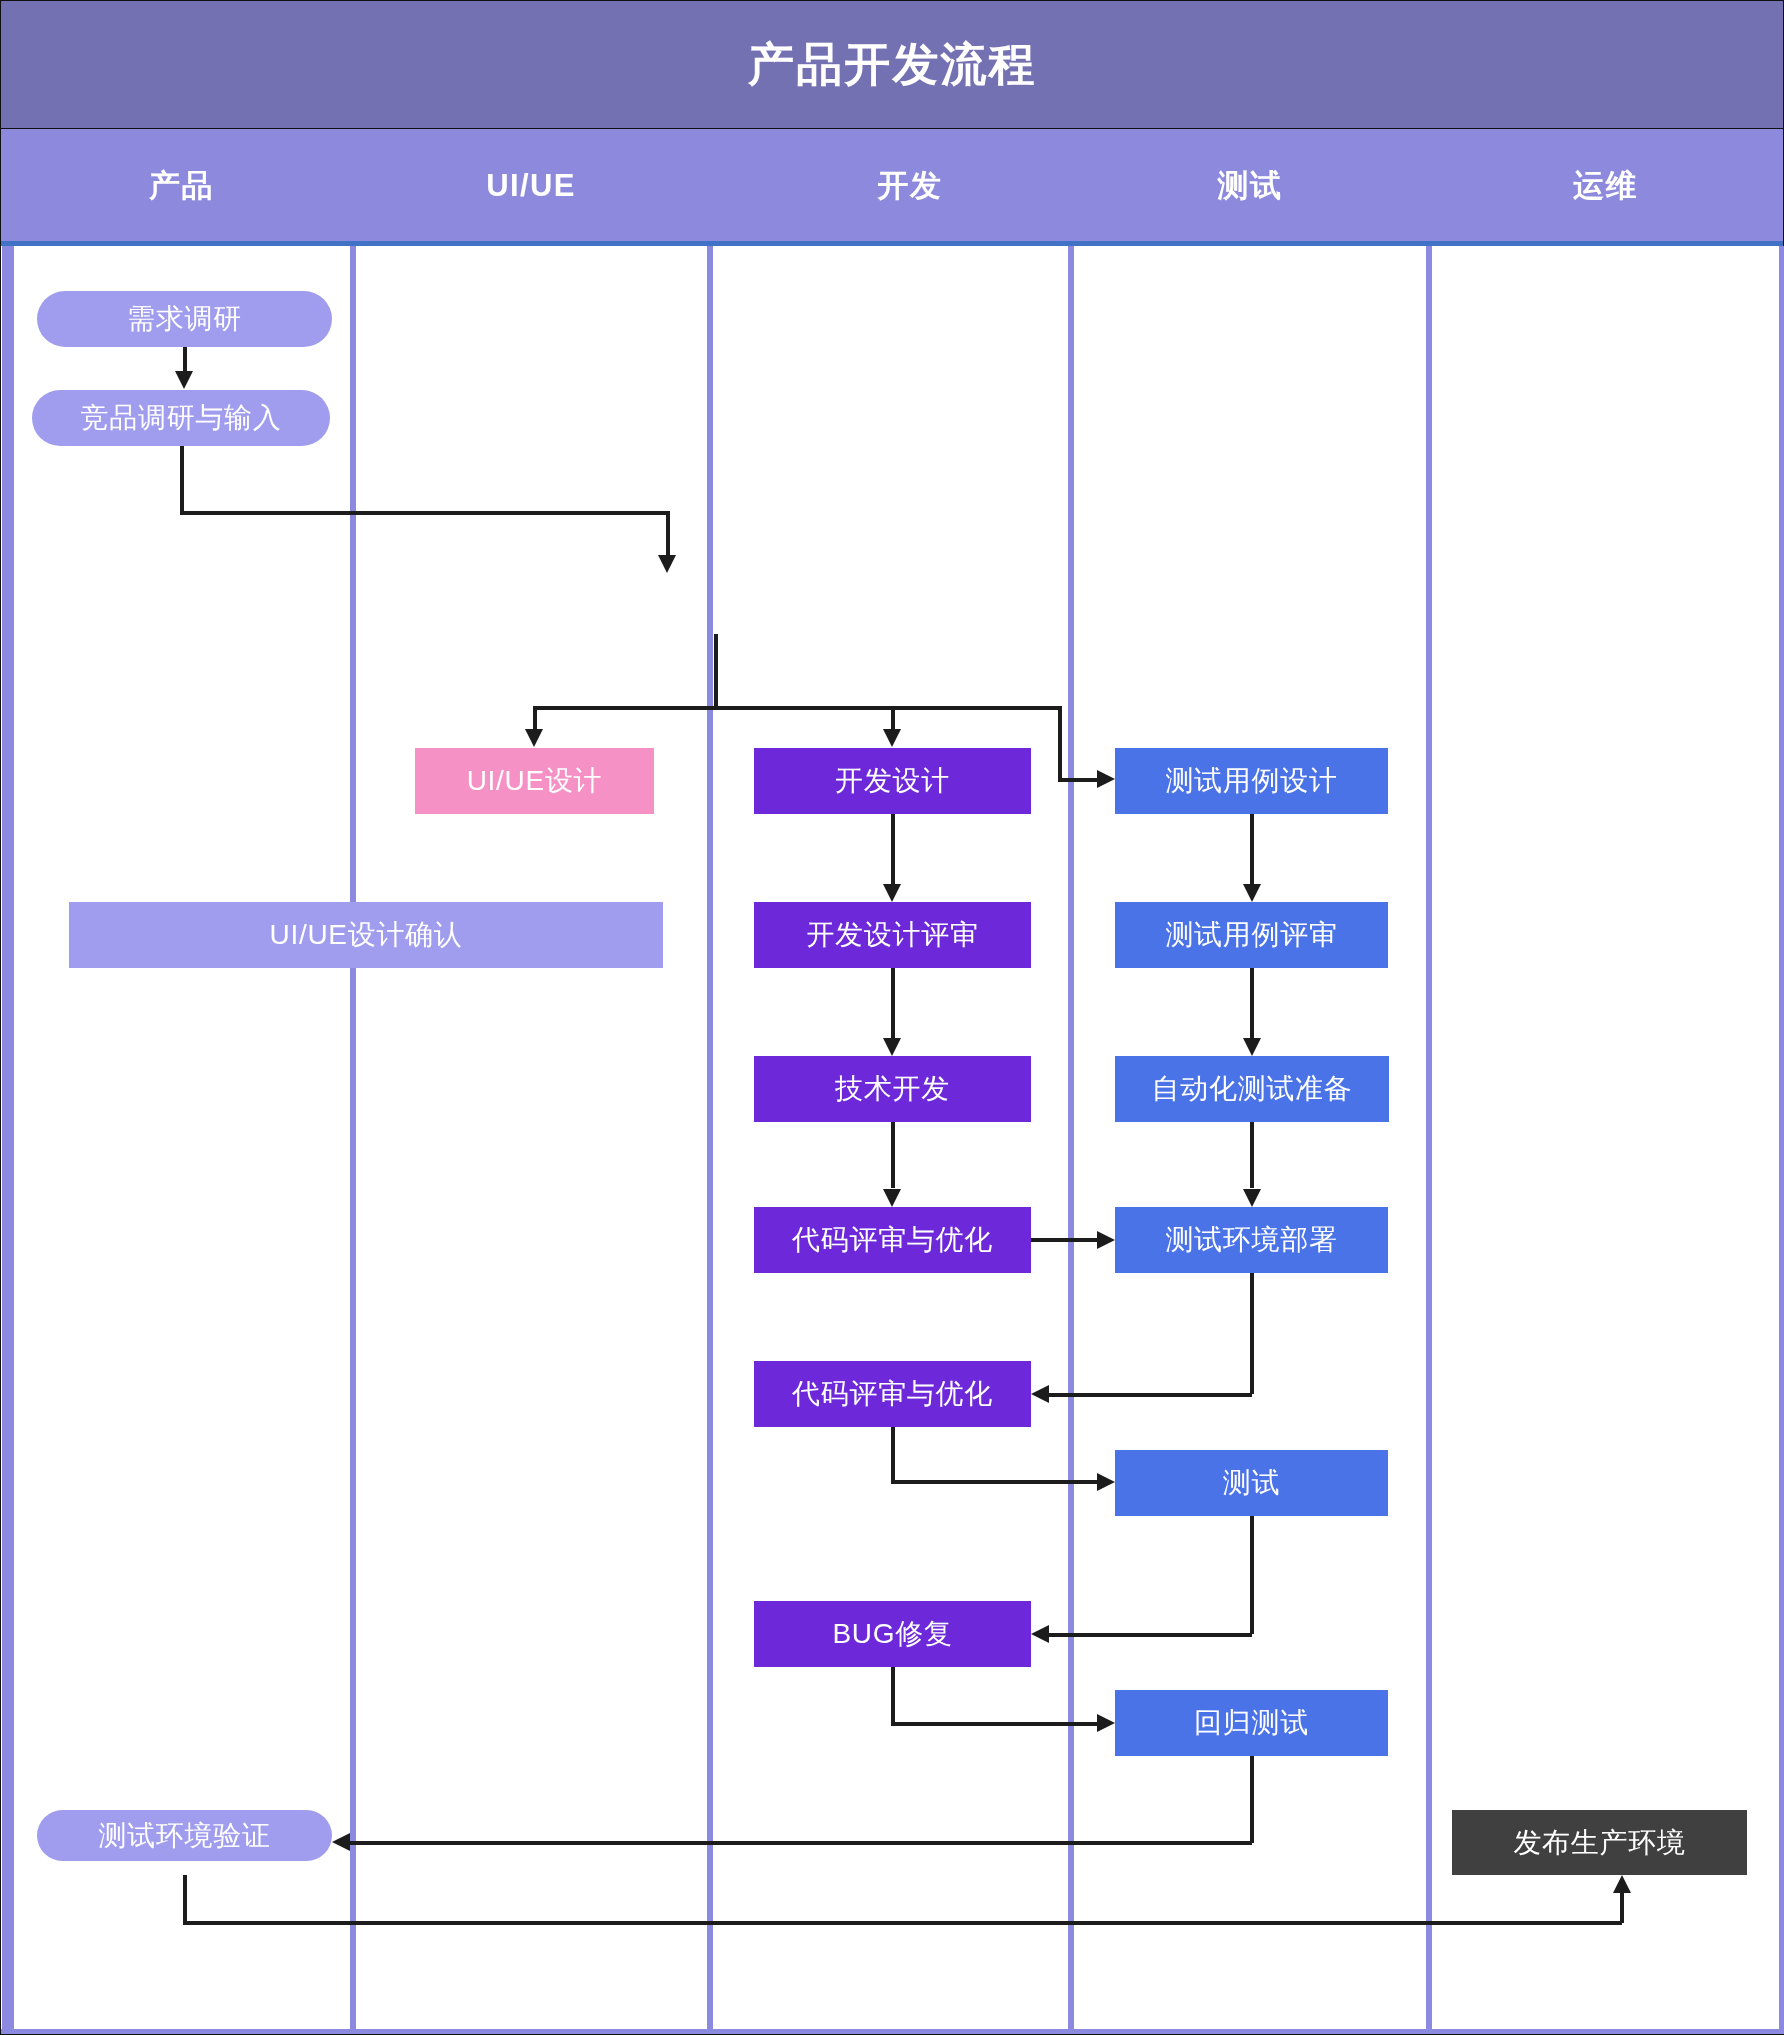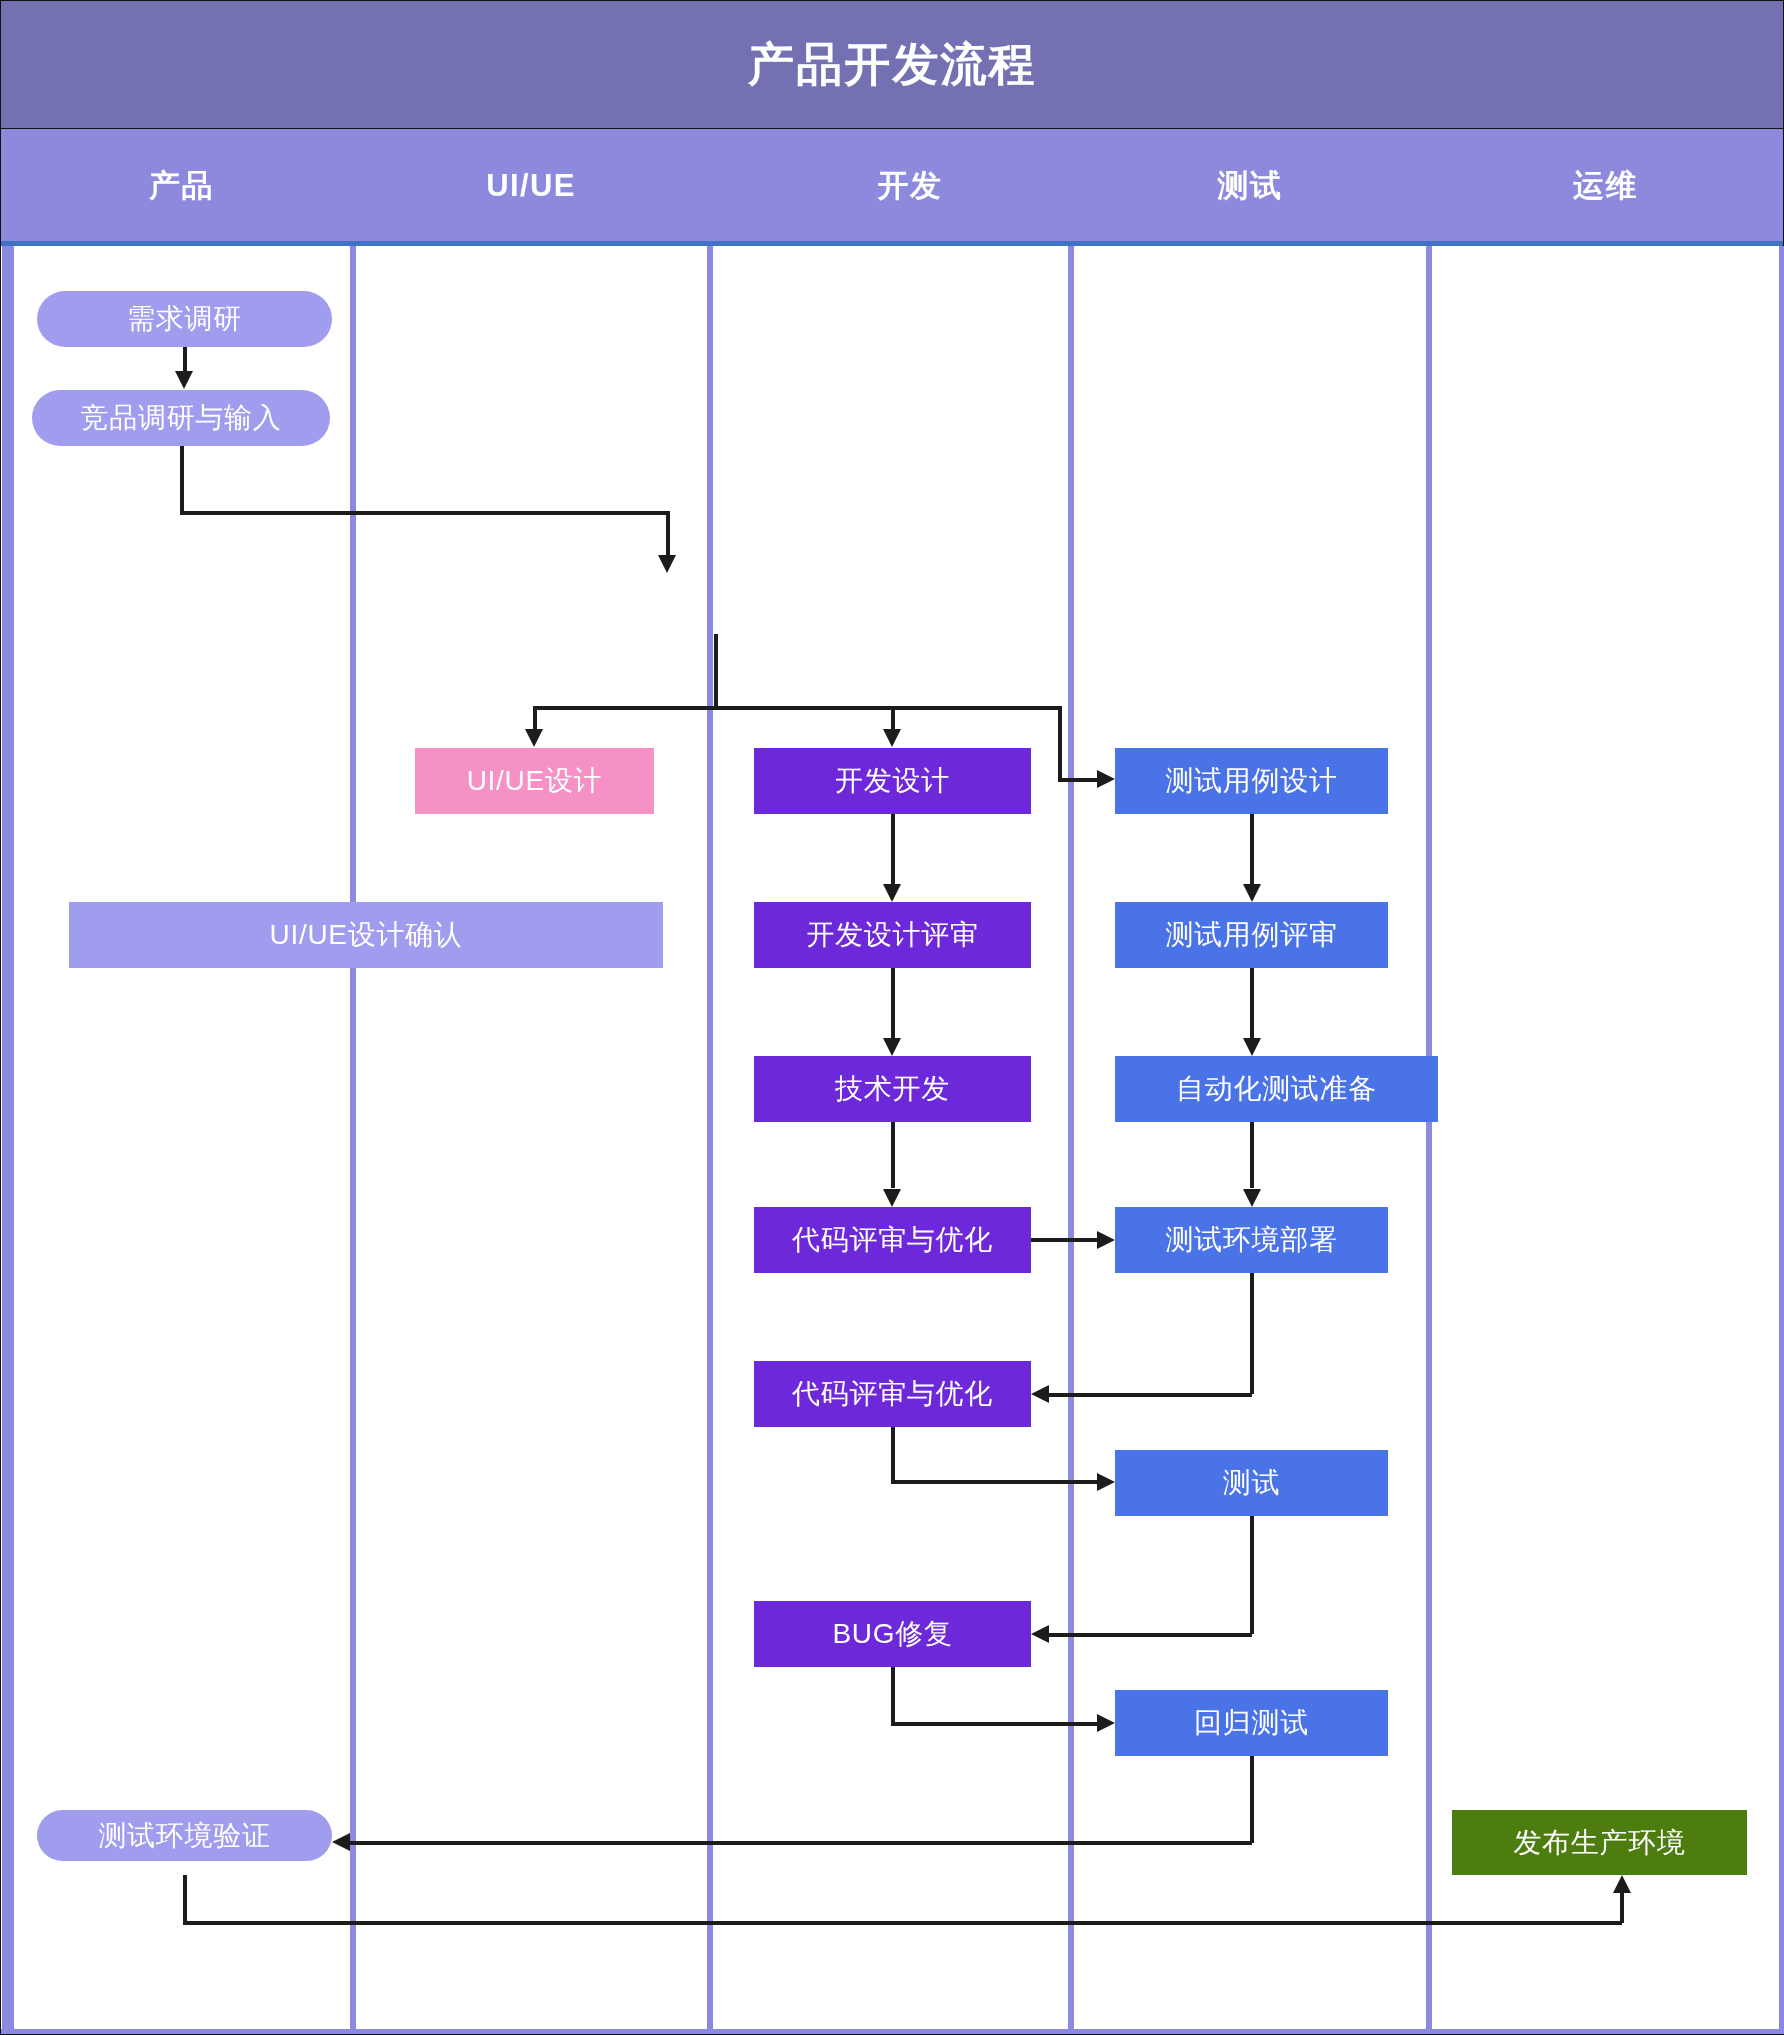--- a/index.html
+++ b/index.html
@@ -27,21 +27,21 @@
   .frame-bottom{position:absolute;left:1.4px;top:2029px;width:1782px;height:4.9px;background:#8b89e0;}
   .divider{position:absolute;top:246px;width:5.6px;height:1783px;background:#8b89e0;}
   .node{
     position:absolute;display:flex;align-items:center;justify-content:center;
     color:#fff;font-size:28px;letter-spacing:0.7px;white-space:nowrap;
   }
   .c-lav{background:#a09cee;}
   .c-pink{background:#f591c5;}
   .c-cyan{background:#6d28d9;}
   .c-blue{background:#4b73e8;}
-  .c-teal{background:#4d7c0f;}
+  .c-teal{background:#404040;}
   .vl{position:absolute;width:3.5px;background:#1c1c1c;}
   .hl{position:absolute;height:3.5px;background:#1c1c1c;}
   .ah{position:absolute;width:0;height:0;}
   .ah-d{border-left:9.1px solid transparent;border-right:9.1px solid transparent;border-top:18.3px solid #1c1c1c;}
   .ah-u{border-left:9.1px solid transparent;border-right:9.1px solid transparent;border-bottom:18.3px solid #1c1c1c;}
   .ah-r{border-top:9.1px solid transparent;border-bottom:9.1px solid transparent;border-left:18.3px solid #1c1c1c;}
   .ah-l{border-top:9.1px solid transparent;border-bottom:9.1px solid transparent;border-right:18.3px solid #1c1c1c;}
 </style>
 </head>
 <body>
@@ -138,21 +138,21 @@
 
   <div class="node c-pink" style="left:415px;top:748px;width:239px;height:66px;">UI/UE设计</div>
   <div class="node c-cyan" style="left:754px;top:748px;width:277px;height:66px;">开发设计</div>
   <div class="node c-blue" style="left:1115px;top:748px;width:273px;height:66px;">测试用例设计</div>
 
   <div class="node c-lav" style="left:69px;top:902px;width:594px;height:66px;">UI/UE设计确认</div>
   <div class="node c-cyan" style="left:754px;top:902px;width:277px;height:66px;">开发设计评审</div>
   <div class="node c-blue" style="left:1115px;top:902px;width:273px;height:66px;">测试用例评审</div>
 
   <div class="node c-cyan" style="left:754px;top:1056px;width:277px;height:66px;">技术开发</div>
-  <div class="node c-blue" style="left:1115px;top:1056px;width:323px;height:66px;">自动化测试准备</div>
+  <div class="node c-blue" style="left:1115px;top:1056px;width:274px;height:66px;">自动化测试准备</div>
 
   <div class="node c-cyan" style="left:754px;top:1207px;width:277px;height:66px;">代码评审与优化</div>
   <div class="node c-blue" style="left:1115px;top:1207px;width:273px;height:66px;">测试环境部署</div>
 
   <div class="node c-cyan" style="left:754px;top:1361px;width:277px;height:66px;">代码评审与优化</div>
   <div class="node c-blue" style="left:1115px;top:1450px;width:273px;height:66px;">测试</div>
 
   <div class="node c-cyan" style="left:754px;top:1601px;width:277px;height:66px;">BUG修复</div>
   <div class="node c-blue" style="left:1115px;top:1690px;width:273px;height:66px;">回归测试</div>
 

